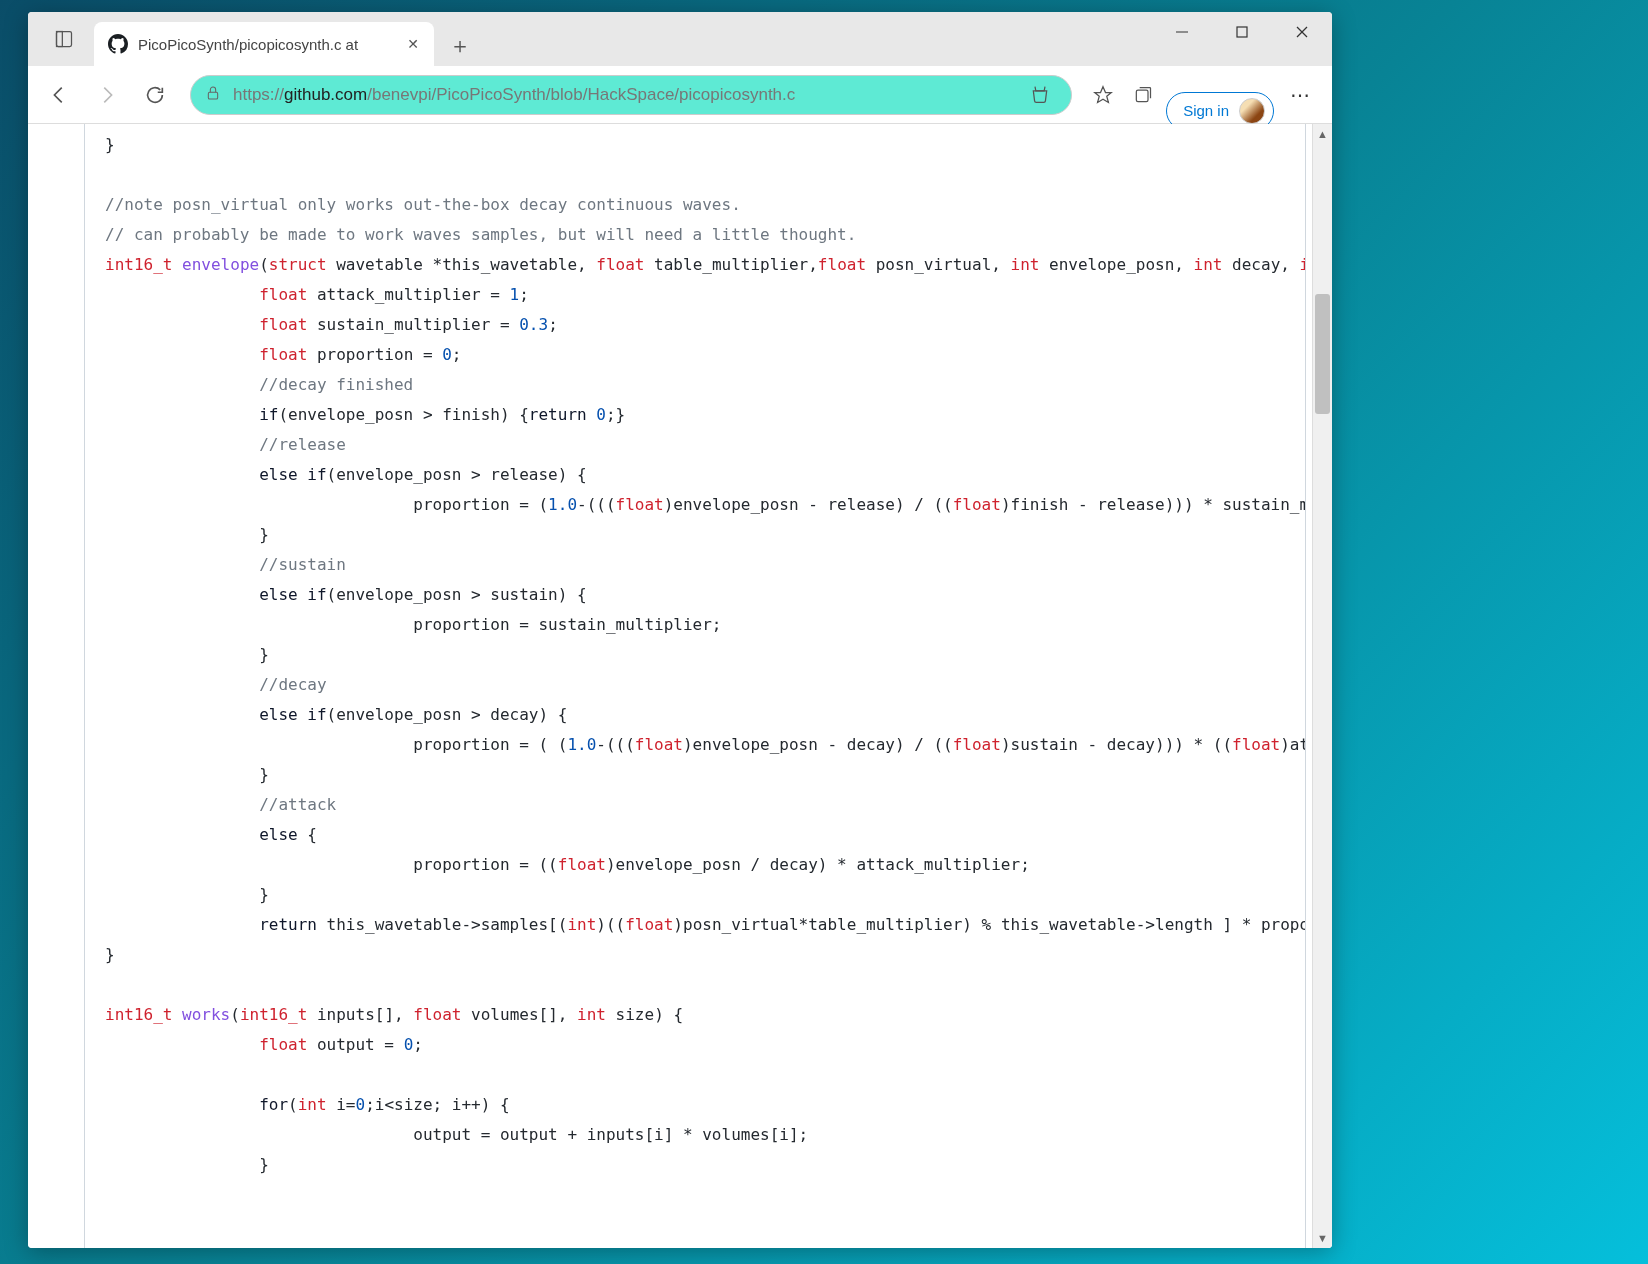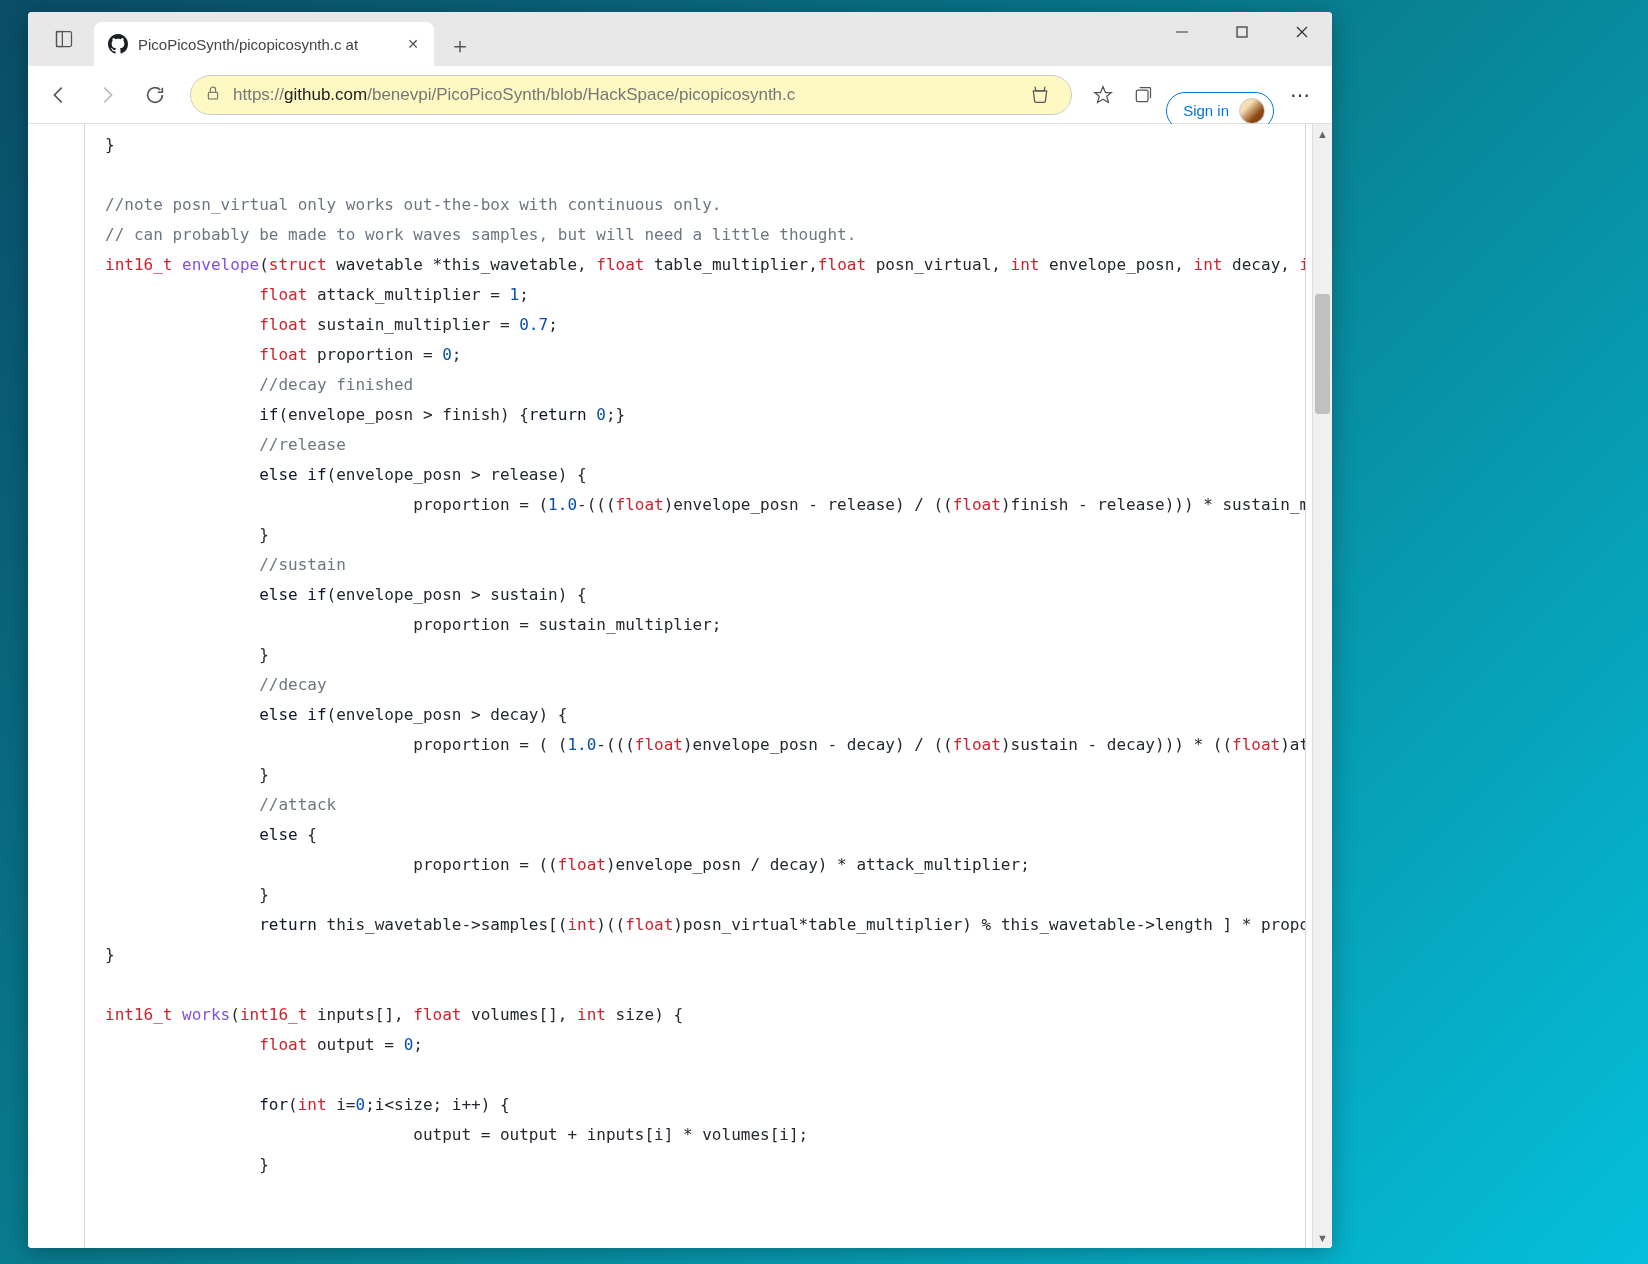--- a/index.html
+++ b/index.html
@@ -113,21 +113,21 @@
   .nav-btn svg { width: 22px; height: 22px; stroke: currentColor; fill:none; stroke-width:1.8; }
   .addrbar {
     flex: 1;
     height: 40px;
     border: 1px solid #ccc;
     border-radius: 20px;
     display: flex;
     align-items: center;
     padding: 0 14px;
     gap: 12px;
-    background: #fef9c3;
+    background: #5eead4;
     margin: 0 8px;
   }
   .lock-icon svg { width:16px; height:16px; stroke:#666; fill:none; stroke-width:1.6; }
   .url {
     flex:1;
     font-size: 17px;
     color: #777;
     white-space: nowrap;
     overflow: hidden;
   }
@@ -309,25 +309,25 @@
       <span>Sign in</span>
       <span class="avatar"></span>
     </div>
     <div class="menu-btn">⋯</div>
   </div>
 
   <div class="content">
     <div class="code-panel">
       <pre class="code" id="code">}
 
-<span class="tok-comm">//note posn_virtual only works out-the-box with continuous only.</span>
+<span class="tok-comm">//note posn_virtual only works out-the-box decay continuous waves.</span>
 <span class="tok-comm">// can probably be made to work waves samples, but will need a little thought.</span>
 <span class="tok-type">int16_t</span> <span class="tok-fn">envelope</span>(<span class="tok-type">struct</span> wavetable *this_wavetable, <span class="tok-type">float</span> table_multiplier,<span class="tok-type">float</span> posn_virtual, <span class="tok-type">int</span> envelope_posn, <span class="tok-type">int</span> decay, <span class="tok-type">int</span> sustain, <span class="tok-type">int</span> re
                 <span class="tok-type">float</span> attack_multiplier = <span class="tok-num">1</span>;
-                <span class="tok-type">float</span> sustain_multiplier = <span class="tok-num">0.7</span>;
+                <span class="tok-type">float</span> sustain_multiplier = <span class="tok-num">0.3</span>;
                 <span class="tok-type">float</span> proportion = <span class="tok-num">0</span>;
                 <span class="tok-comm">//decay finished</span>
                 <span class="tok-kw">if</span>(envelope_posn &gt; finish) {<span class="tok-kw">return</span> <span class="tok-num">0</span>;}
                 <span class="tok-comm">//release</span>
                 <span class="tok-kw">else</span> <span class="tok-kw">if</span>(envelope_posn &gt; release) {
                                 proportion = (<span class="tok-num">1.0</span>-(((<span class="tok-type">float</span>)envelope_posn - release) / ((<span class="tok-type">float</span>)finish - release))) * sustain_multiplier;
                 }
                 <span class="tok-comm">//sustain</span>
                 <span class="tok-kw">else</span> <span class="tok-kw">if</span>(envelope_posn &gt; sustain) {
                                 proportion = sustain_multiplier;

